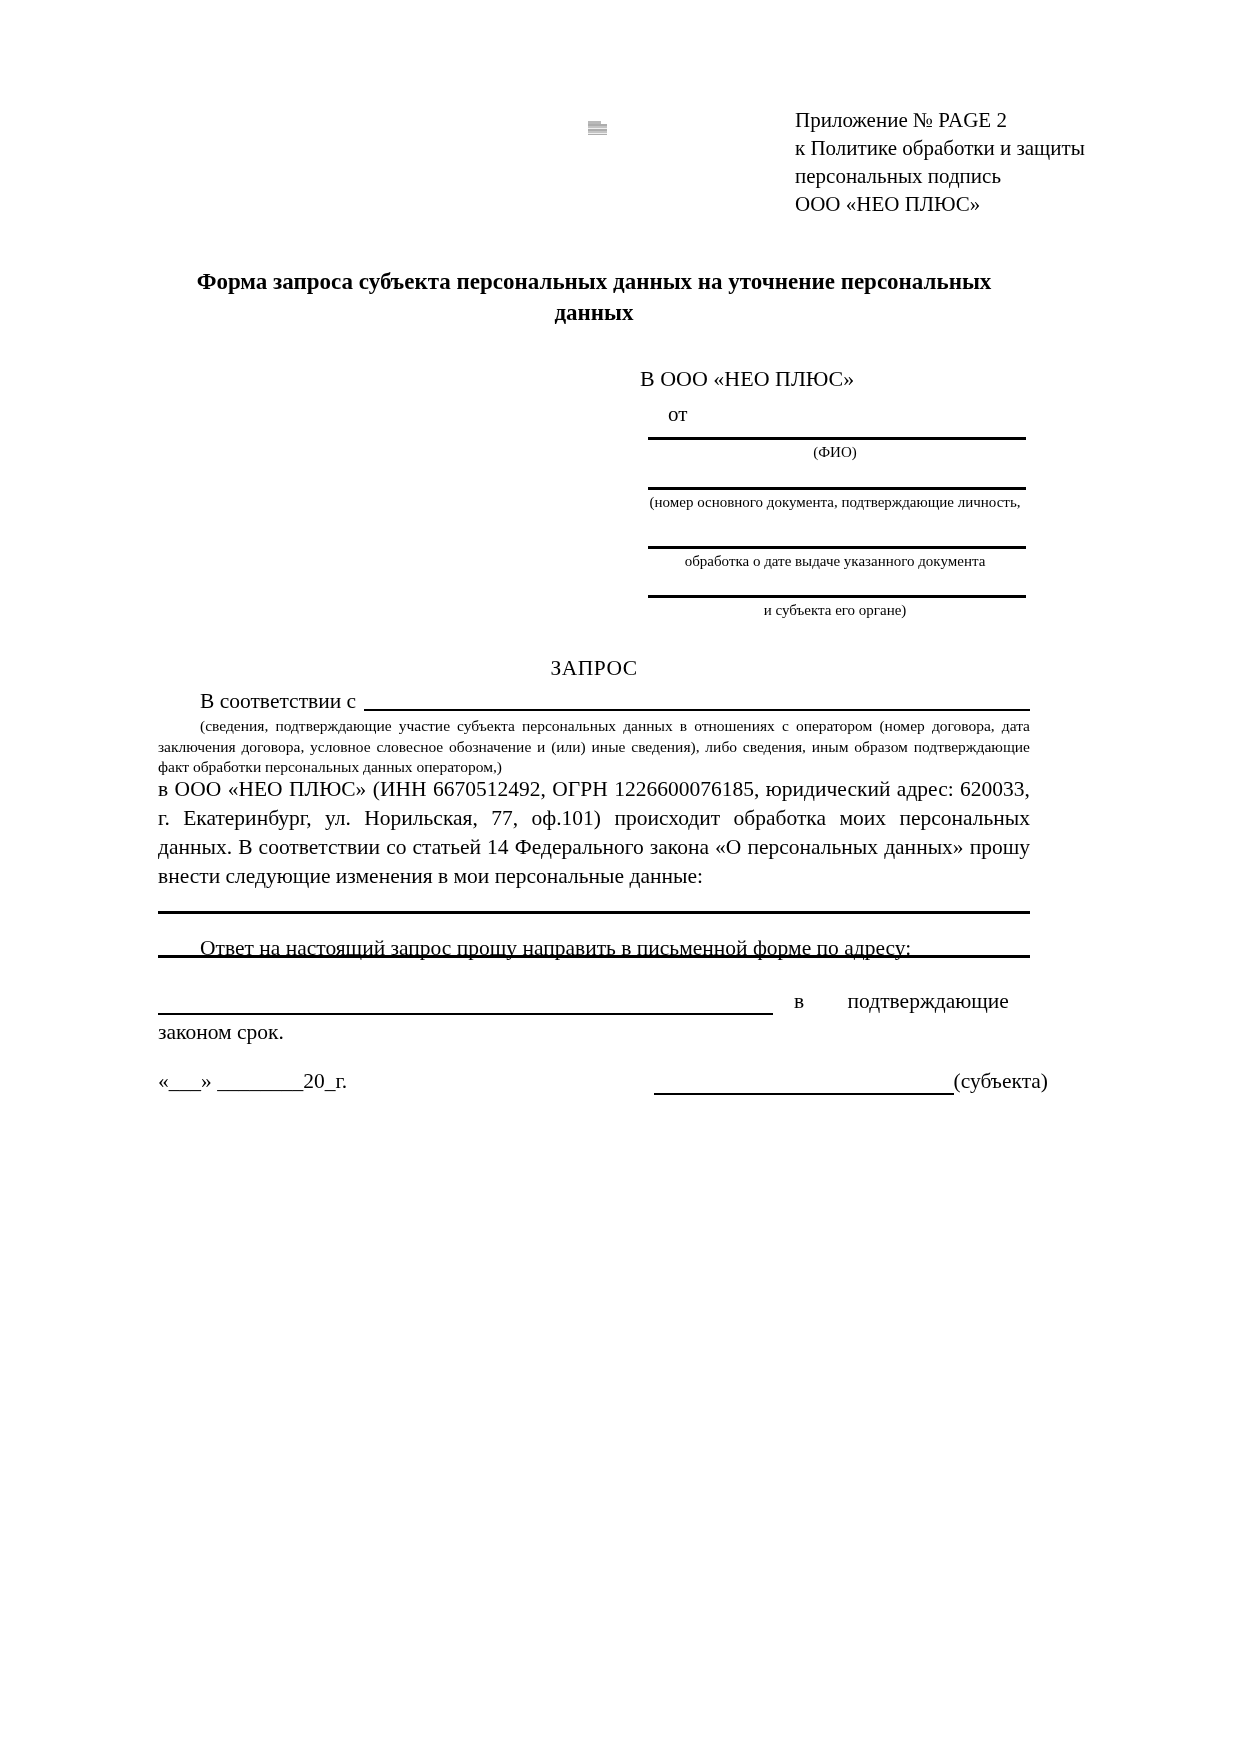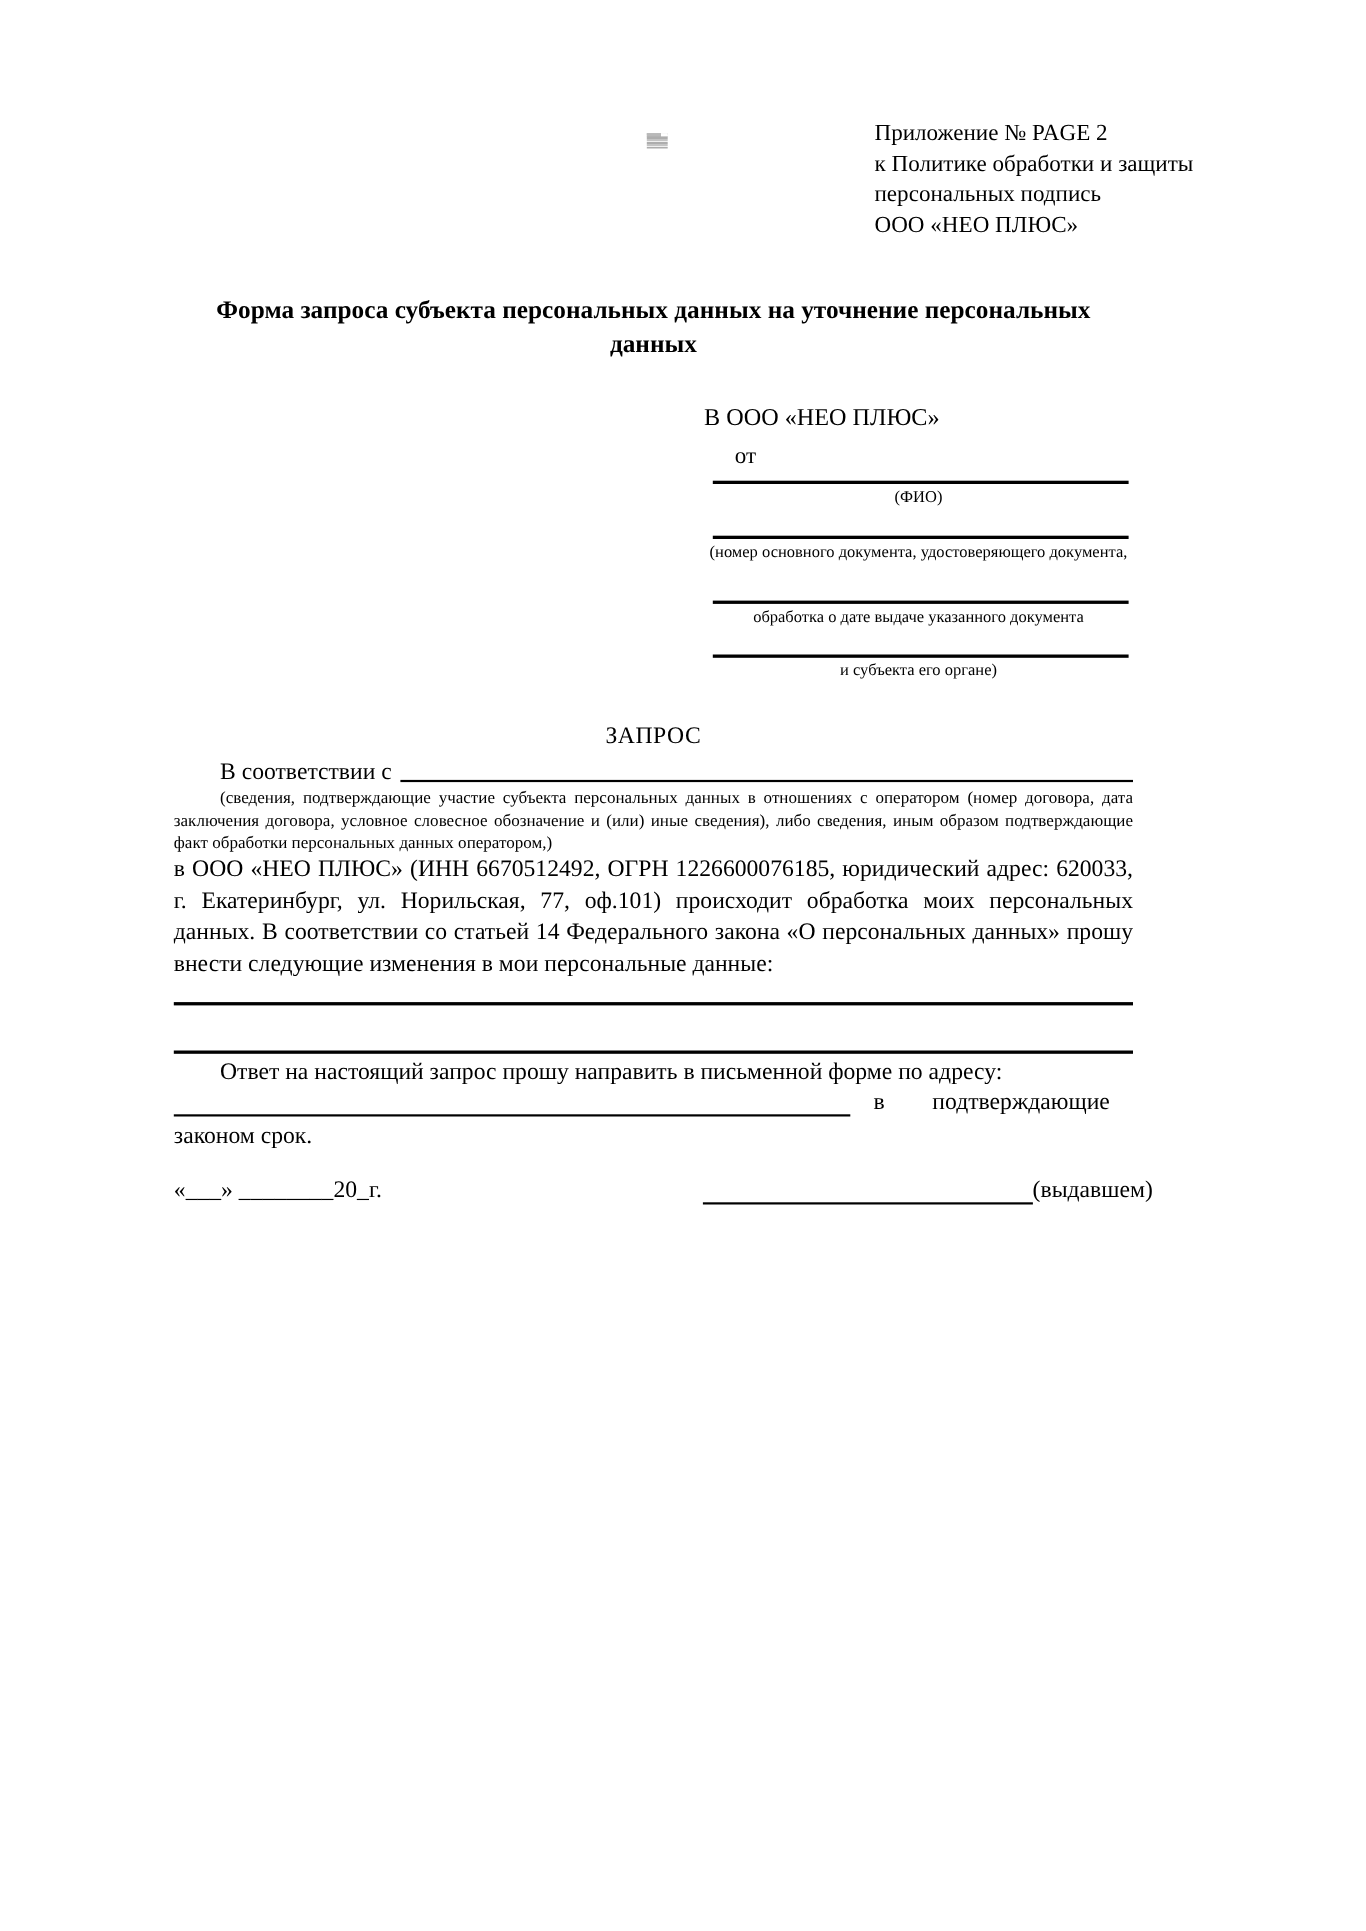--- a/index.html
+++ b/index.html
@@ -94,21 +94,21 @@
     left: 158px; top: 775px; width: 872px;
     font-size: 21.5px;
     line-height: 29px;
     text-align: justify;
     margin: 0;
   }
 
   .full-line { left: 158px; width: 872px; }
 
   .reply-par {
-    left: 158px; top: 961px; width: 872px;
+    left: 158px; top: 935px; width: 872px;
     font-size: 21.5px;
     line-height: 27px;
     text-indent: 42px;
     margin: 0;
   }
 
   .reply-row {
     left: 158px; top: 988px; width: 872px;
     display: flex;
     align-items: flex-end;
@@ -162,21 +162,21 @@
 
   <div class="abs doc-title">Форма запроса субъекта персональных данных на уточнение персональных данных</div>
 
   <div class="abs to-line">В ООО «НЕО ПЛЮС»</div>
   <div class="abs from-label">от</div>
 
   <div class="abs fill-line addr-line" style="top:437px;"></div>
   <div class="abs addr-caption" style="top:443px;">(ФИО)</div>
 
   <div class="abs fill-line addr-line" style="top:487px;"></div>
-  <div class="abs addr-caption" style="top:493px;">(номер основного документа, удостоверяющего документа,</div>
+  <div class="abs addr-caption" style="top:493px;">(номер основного документа, подтверждающие личность,</div>
 
   <div class="abs fill-line addr-line" style="top:546px;"></div>
   <div class="abs addr-caption" style="top:552px;">обработка о дате выдаче указанного документа</div>
 
   <div class="abs fill-line addr-line" style="top:595px;"></div>
   <div class="abs addr-caption" style="top:601px;">и субъекта его органе)</div>
 
   <div class="abs request-heading">ЗАПРОС</div>
 
   <div class="abs intro-row">
@@ -197,17 +197,17 @@
     <span class="address-blank"></span>
     <span class="reply-tail">в подтверждающие</span>
   </div>
 
   <div class="abs reply-end">законом срок.</div>
 
   <div class="abs sign-row">
     <span class="date-part">«___» ________20_г.</span>
     <span class="sig-part">
       <span class="sig-blank"></span>
-      <span>(выдавшем)</span>
+      <span>(субъекта)</span>
     </span>
   </div>
 
 </div>
 
 </body></html>

